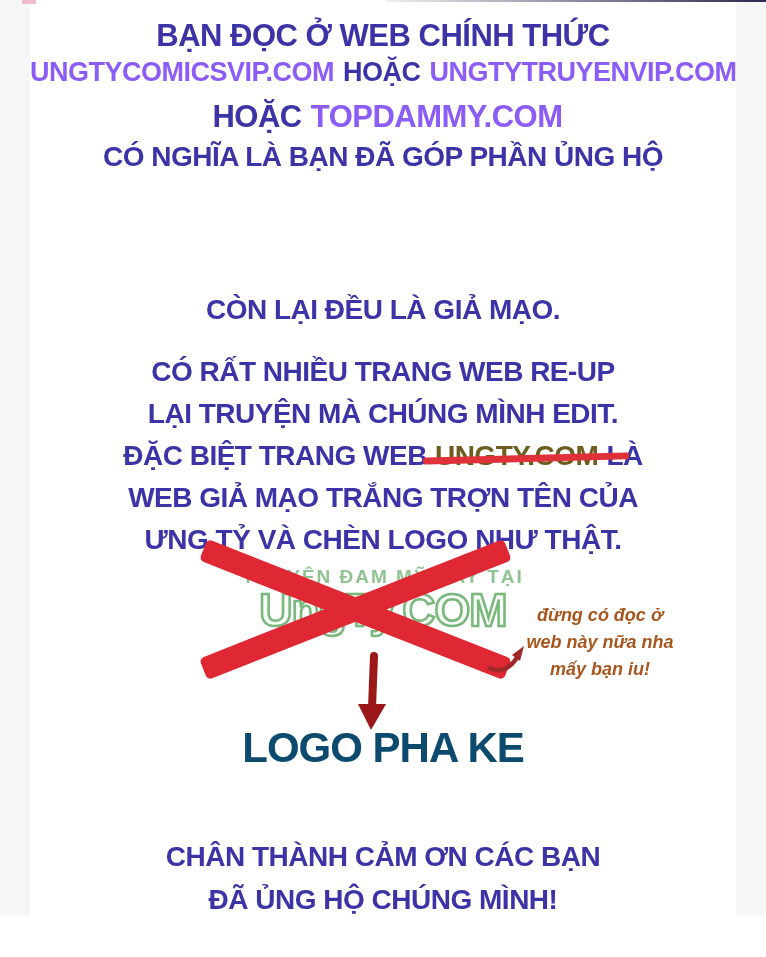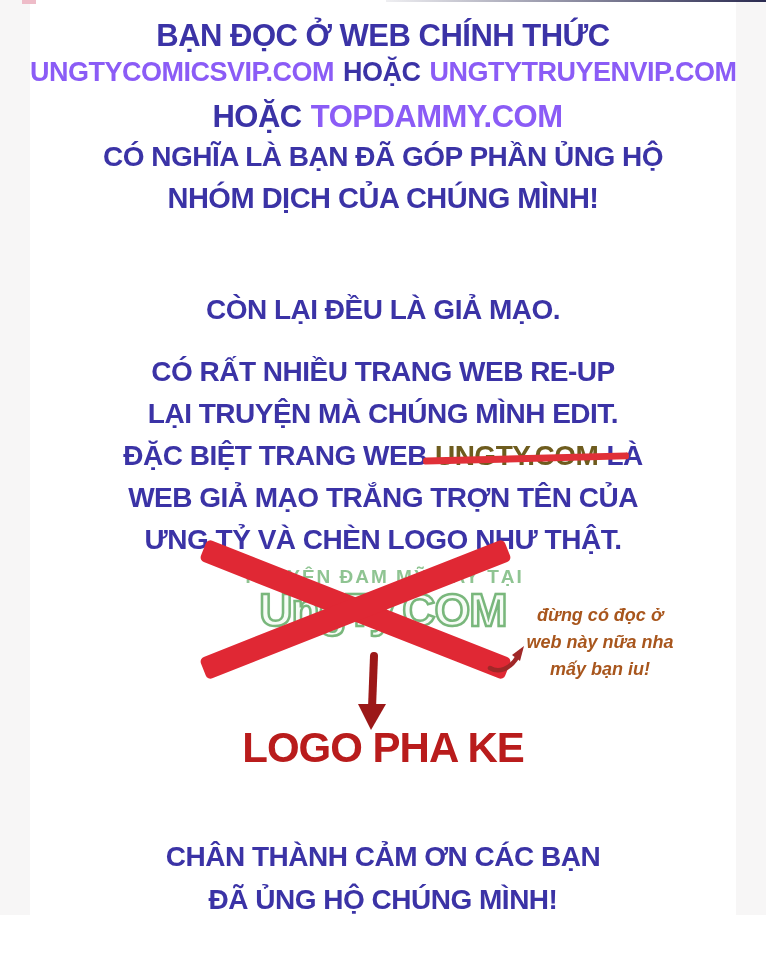--- a/index.html
+++ b/index.html
@@ -47,21 +47,21 @@
   .x-bar{position:absolute;left:-6px;right:-6px;top:54px;height:23px;background:#e02834;border-radius:5px;}
   .x-bar.a{transform:rotate(21.5deg);}
   .x-bar.b{transform:rotate(-21.5deg);}
 
   .note{position:absolute;left:510px;top:602px;width:180px;text-align:center;
     font-style:italic;color:#a8561d;font-size:18px;line-height:27px;white-space:nowrap;}
 
   .curved-arrow{position:absolute;left:486px;top:634px;}
   .down-arrow{position:absolute;left:350px;top:652px;}
 
-  .fake-label{top:724px;font-size:42px;letter-spacing:-1px;color:#b91c1c;}
+  .fake-label{top:724px;font-size:42px;letter-spacing:-1px;color:#0c4a6e;}
 
   .fs-f1{top:841px;font-size:28px;}
   .fs-f2{top:884px;font-size:28px;}
 </style>
 </head>
 <body>
 
 <div class="page">
 
   <div class="side-strip left"></div>
@@ -73,21 +73,20 @@
 
   <div class="tline fs-sites">
     <span class="red">UNGTYCOMICSVIP.COM</span><span class="blue or-gap">HOẶC</span><span class="red">UNGTYTRUYENVIP.COM</span>
   </div>
 
   <div class="tline fs-l3">
     <span class="blue or-gap">HOẶC</span><span class="red">TOPDAMMY.COM</span>
   </div>
 
   <div class="tline blue fs-l4">CÓ NGHĨA LÀ BẠN ĐÃ GÓP PHẦN ỦNG HỘ</div>
-  <div class="tline blue fs-l5">NHÓM DỊCH CỦA CHÚNG MÌNH!</div>
 
   <div class="tline blue fs-n2">CÒN LẠI ĐỀU LÀ GIẢ MẠO.</div>
 
   <div class="tline blue fs-w1">CÓ RẤT NHIỀU TRANG WEB RE-UP</div>
   <div class="tline blue fs-w2">LẠI TRUYỆN MÀ CHÚNG MÌNH EDIT.</div>
   <div class="tline blue fs-w3">
     <span>ĐẶC BIỆT TRANG WEB</span><span class="fake-domain">UNGTY.COM</span><span>LÀ</span>
   </div>
   <div class="tline blue fs-w4">WEB GIẢ MẠO TRẮNG TRỢN TÊN CỦA</div>
   <div class="tline blue fs-w5">ƯNG TỶ VÀ CHÈN LOGO NHƯ THẬT.</div>

